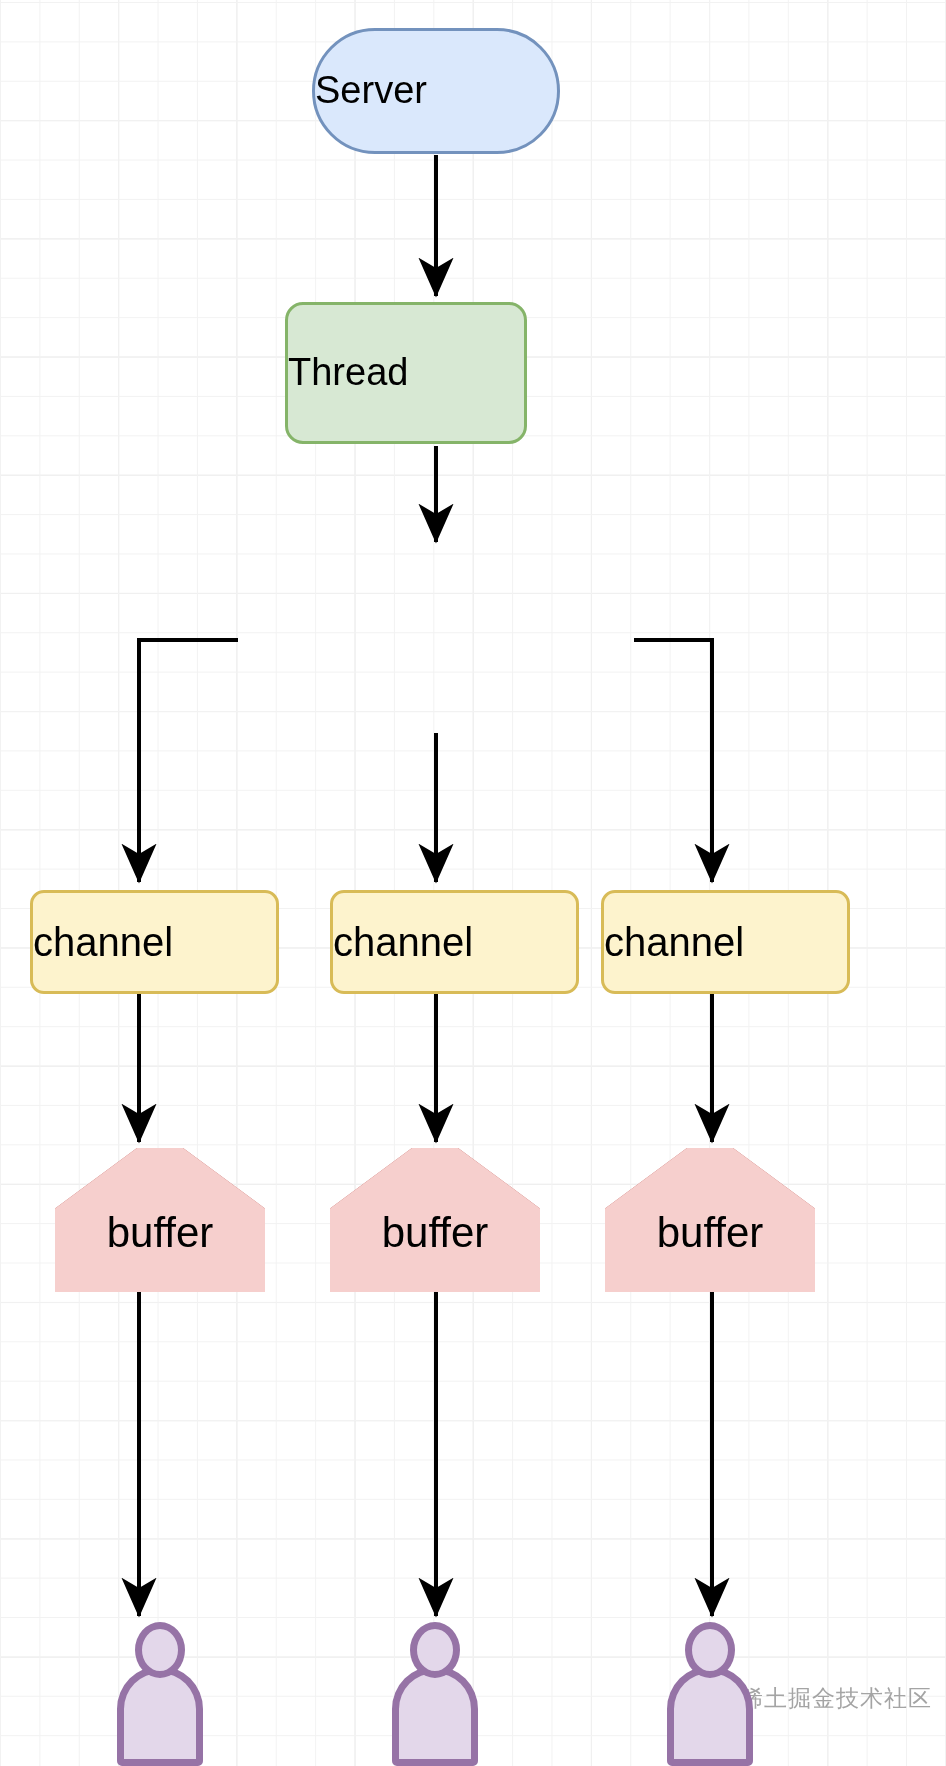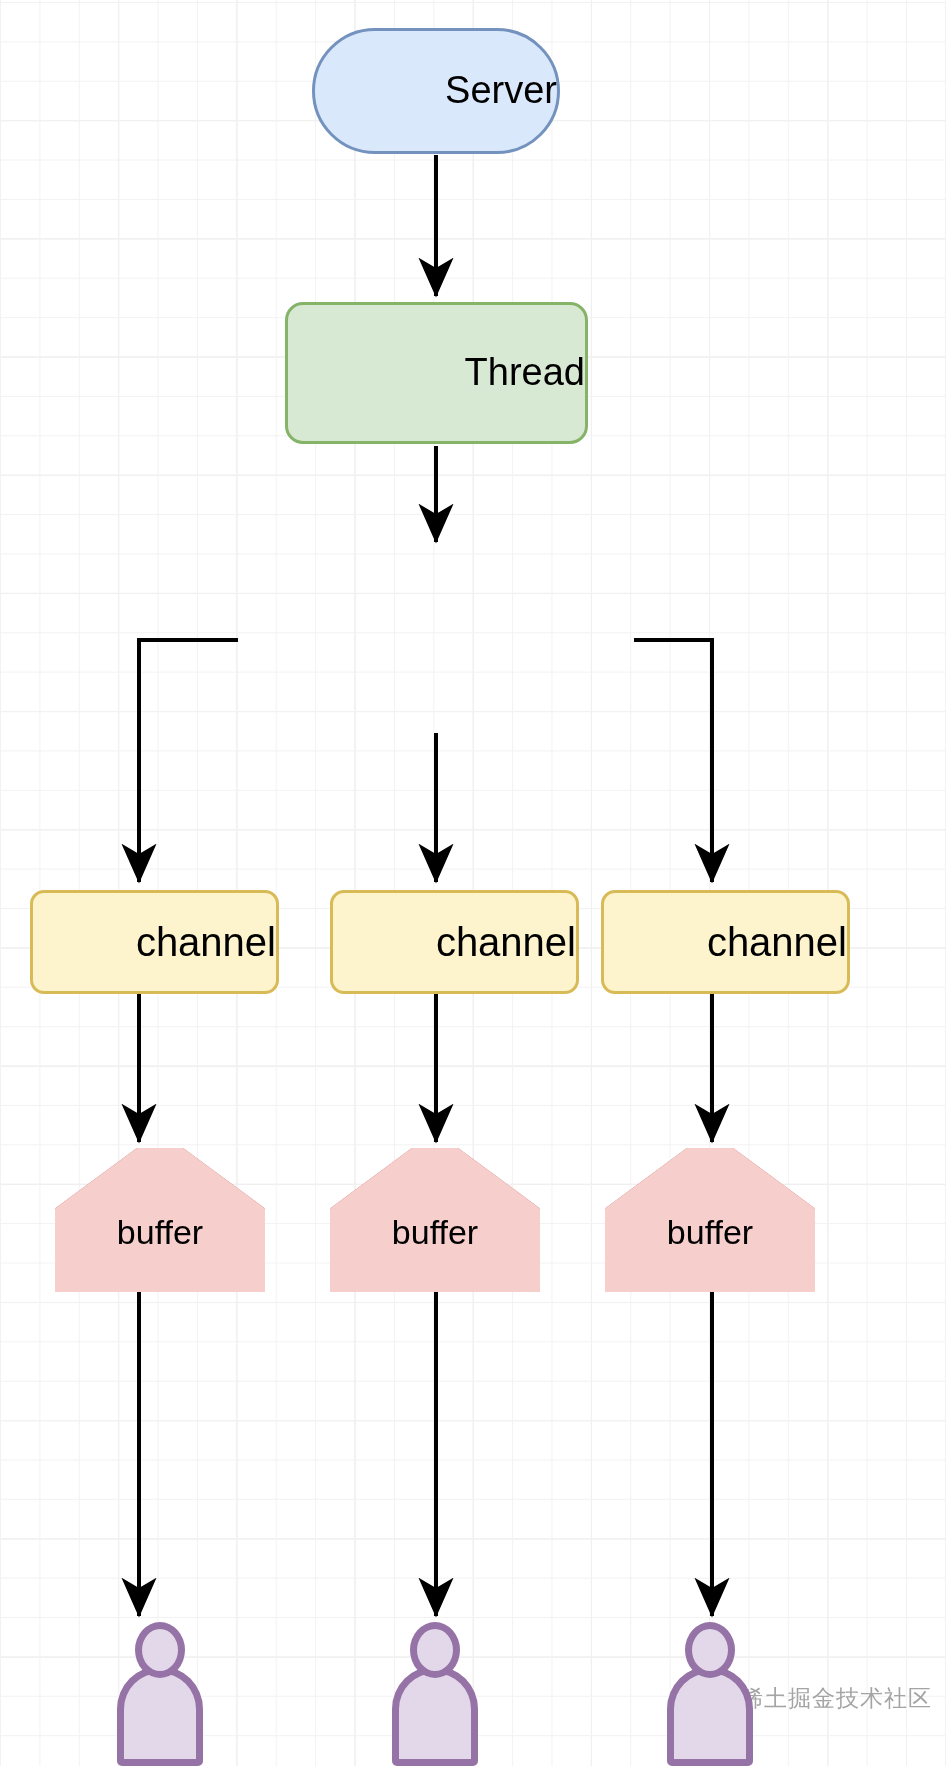--- a/index.html
+++ b/index.html
@@ -30,38 +30,38 @@
   #edges {
     position: absolute;
     left: 0; top: 0;
     width: 946px; height: 1766px;
     pointer-events: none;
   }
   .node {
     position: absolute;
     display: flex;
     align-items: center;
-    justify-content: flex-end;
+    justify-content: flex-start;
     color: #000000;
     text-align: center;
     line-height: 1.15;
   }
   
   #node-server {
     left: 312px; top: 28px;
     width: 248px; height: 126px;
     background: #dae8fc;
     border: 3px solid #7392bd;
     border-radius: 63px;
     font-size: 38px;
   }
   
   #node-thread {
     left: 285px; top: 302px;
-    width: 303px; height: 142px;
+    width: 242px; height: 142px;
     background: #d7e8d3;
     border: 3px solid #85b469;
     border-radius: 18px;
     font-size: 38px;
   }
   
   #node-selector {
     left: 240px; top: 546px;
     width: 392px; height: 188px;
     font-size: 38px;
@@ -98,21 +98,21 @@
     border-radius: 14px;
     font-size: 40px;
   }
   #channel-0 { left: 30px; }
   #channel-1 { left: 330px; }
   #channel-2 { left: 601px; }
   
   .buffer {
     top: 1148px;
     width: 210px; height: 144px;
-    font-size: 34px;
+    font-size: 42px;
   }
   #buffer-0 { left: 55px; }
   #buffer-1 { left: 330px; }
   #buffer-2 { left: 605px; }
   .buffer .pentbody {
     position: absolute;
     left: 0; top: 0; right: 0; bottom: 0;
     background: #f6cfcd;
     clip-path: polygon(39% 0%, 61% 0%, 100% 42%, 100% 100%, 0% 100%, 0% 42%);
   }

